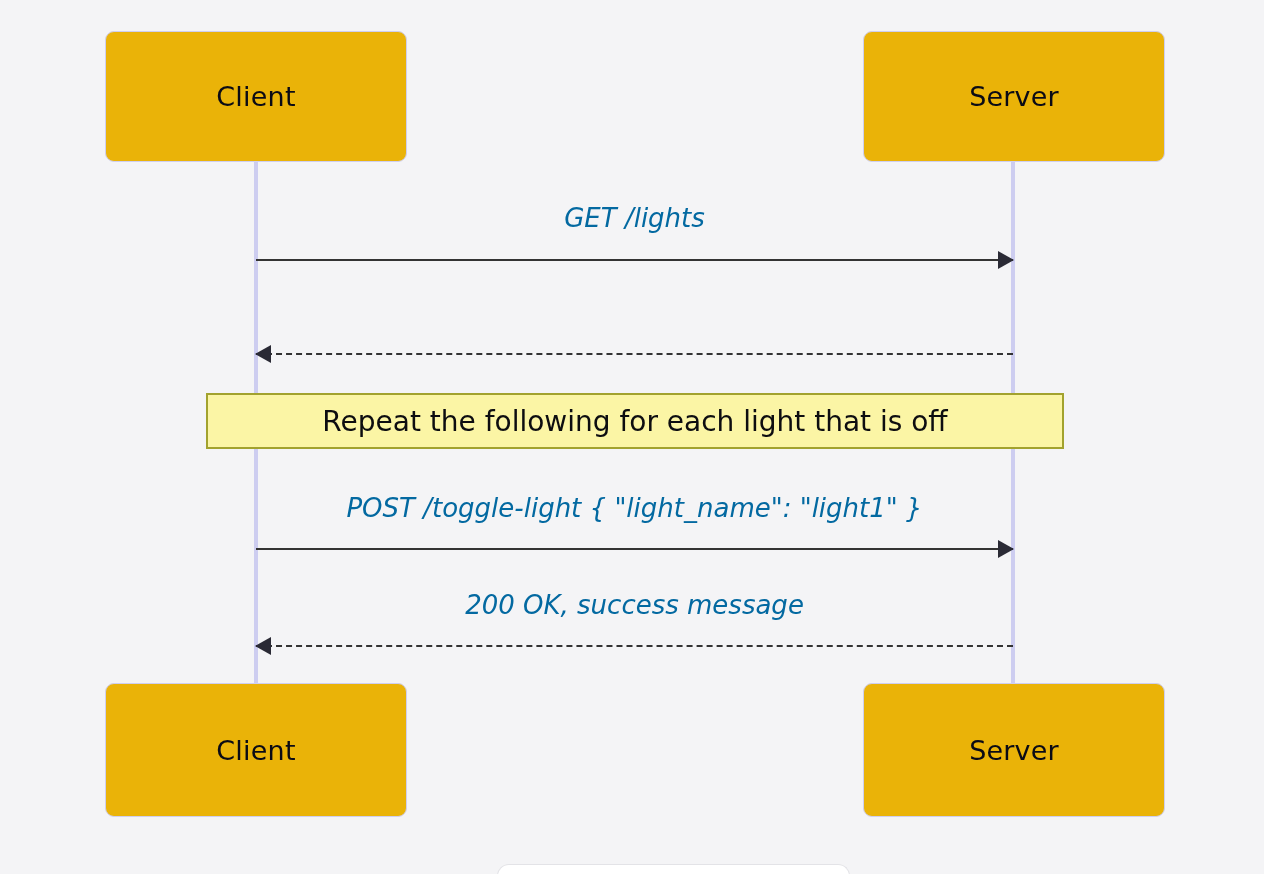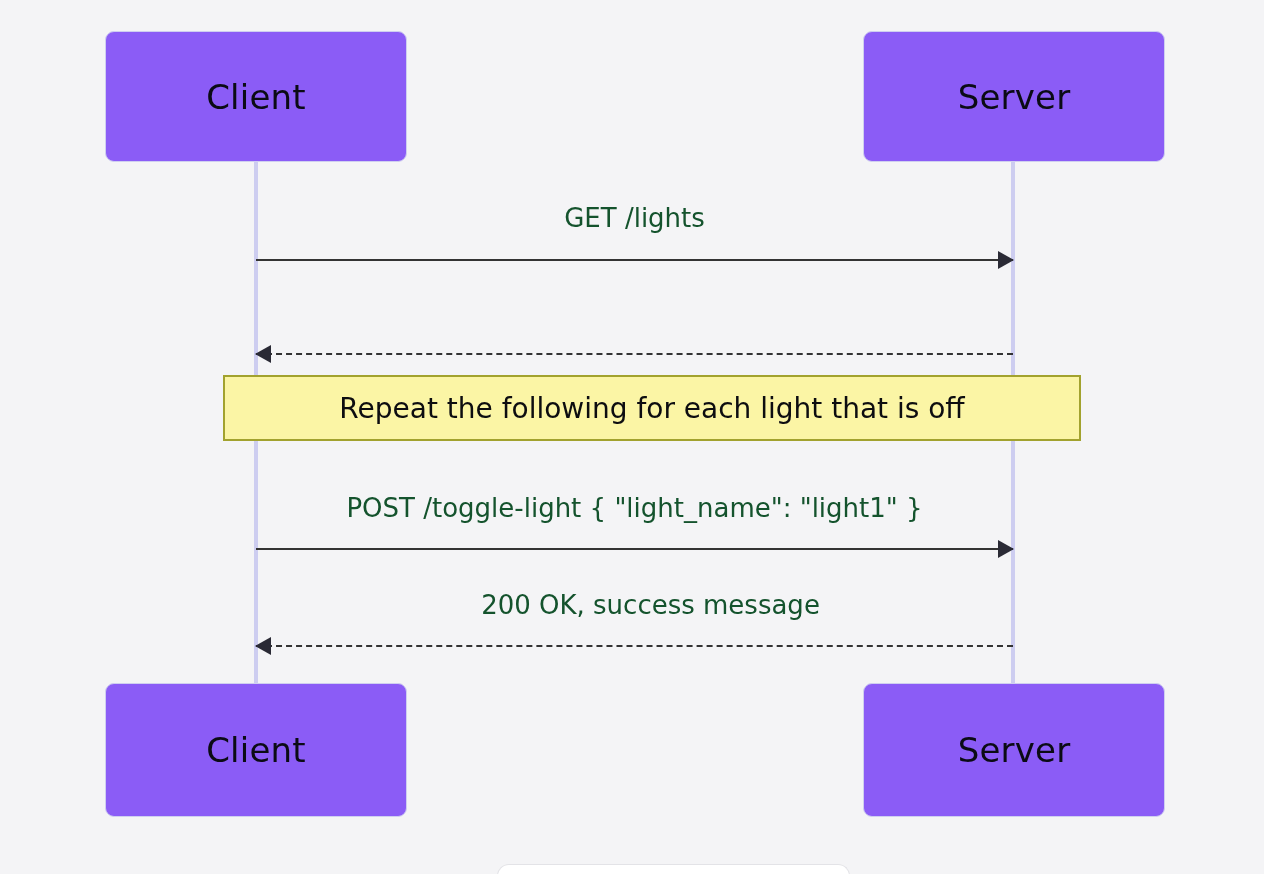--- a/index.html
+++ b/index.html
@@ -16,28 +16,28 @@
     width: 1264px;
     height: 874px;
     background: #f4f4f6;
     overflow: hidden;
   }
 
   
   .participant {
     position: absolute;
     box-sizing: border-box;
-    background: #8b5cf6;
+    background: #eab308;
     border: 1.6px solid #cfcff0;
     border-radius: 9px;
     display: flex;
     align-items: center;
     justify-content: center;
     color: #0b0b15;
-    font-size: 34px;
+    font-size: 27px;
     font-weight: 400;
     letter-spacing: 0.2px;
     z-index: 4;
   }
   .p-client-top   { left: 105px; top: 31px;  width: 302px; height: 131px; }
   .p-server-top   { left: 863px; top: 31px;  width: 302px; height: 131px; }
   .p-client-bot   { left: 105px; top: 683px; width: 302px; height: 134px; }
   .p-server-bot   { left: 863px; top: 683px; width: 302px; height: 134px; }
 
   
@@ -84,24 +84,25 @@
     left: -1px;
     border-top: 9px solid transparent;
     border-bottom: 9px solid transparent;
     border-right: 16px solid #2a2a35;
   }
 
   
   .msg-label {
     position: absolute;
     text-align: center;
-    color: #14532d;
+    color: #0369a1;
     font-size: 26px;
     white-space: nowrap;
     z-index: 3;
+    font-style: italic;
   }
 
   
   .note {
     position: absolute;
     box-sizing: border-box;
     background: #fbf5a5;
     border: 2.4px solid #a2a22e;
     display: flex;
     align-items: center;
@@ -141,31 +142,31 @@
   <div class="msg right" style="left:256px; top:259px; width:757px;">
     <div class="line" style="width:757px;"></div>
     <div class="head"></div>
   </div>
 
   <div class="msg left dotted" style="left:256px; top:353px; width:757px;">
     <div class="line" style="width:757px;"></div>
     <div class="head"></div>
   </div>
 
-  <div class="note" style="left:206px; top:375px; width:858px; height:66px;margin-left:17px;">
+  <div class="note" style="left:206px; top:393px; width:858px; height:56px;">
     <span>Repeat the following for each light that is off</span>
   </div>
 
   <div class="msg-label" style="left:256px; top:493px; width:757px;">POST /toggle-light { "light_name": "light1" }</div>
   <div class="msg right" style="left:256px; top:548px; width:757px;">
     <div class="line" style="width:757px;"></div>
     <div class="head"></div>
   </div>
 
-  <div class="msg-label" style="left:272px; top:590px; width:757px;">200 OK, success message</div>
+  <div class="msg-label" style="left:256px; top:590px; width:757px;">200 OK, success message</div>
   <div class="msg left dotted" style="left:256px; top:645px; width:757px;">
     <div class="line" style="width:757px;"></div>
     <div class="head"></div>
   </div>
 
   <div class="participant p-client-bot">
     <span>Client</span>
   </div>
   <div class="participant p-server-bot">
     <span>Server</span>

